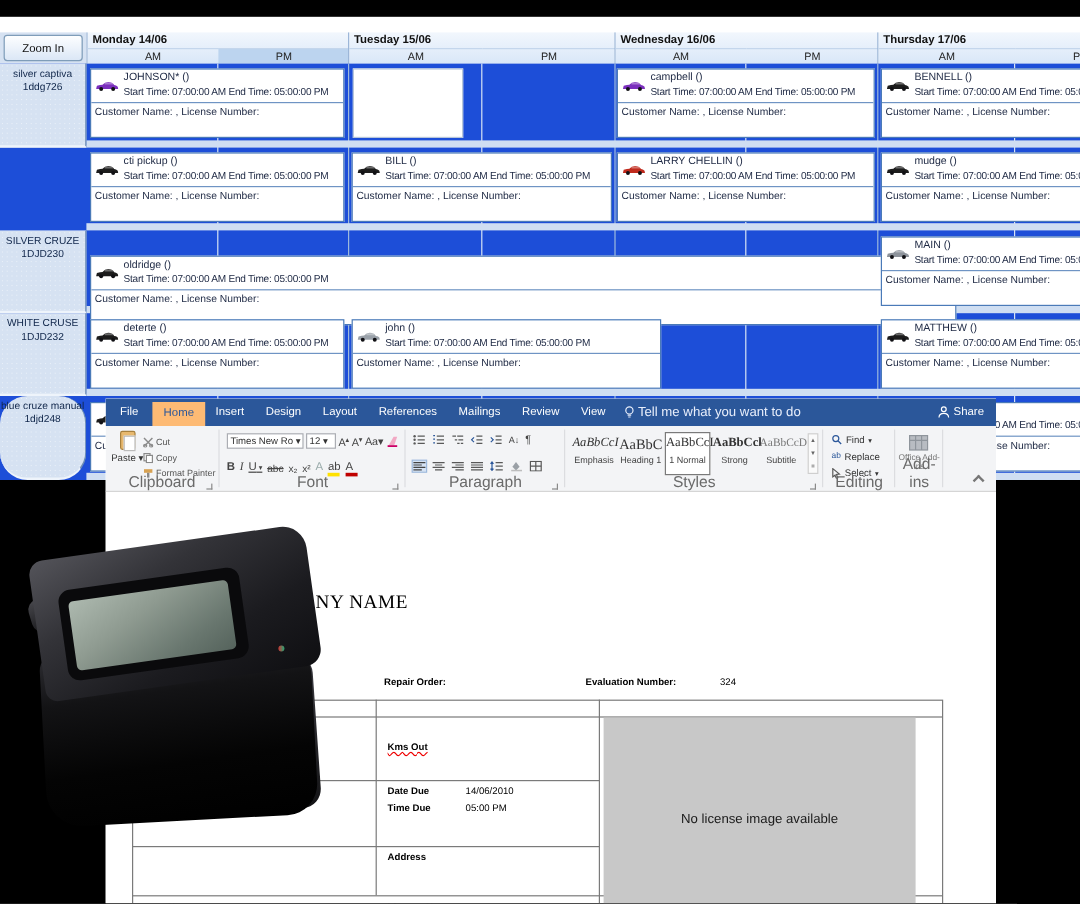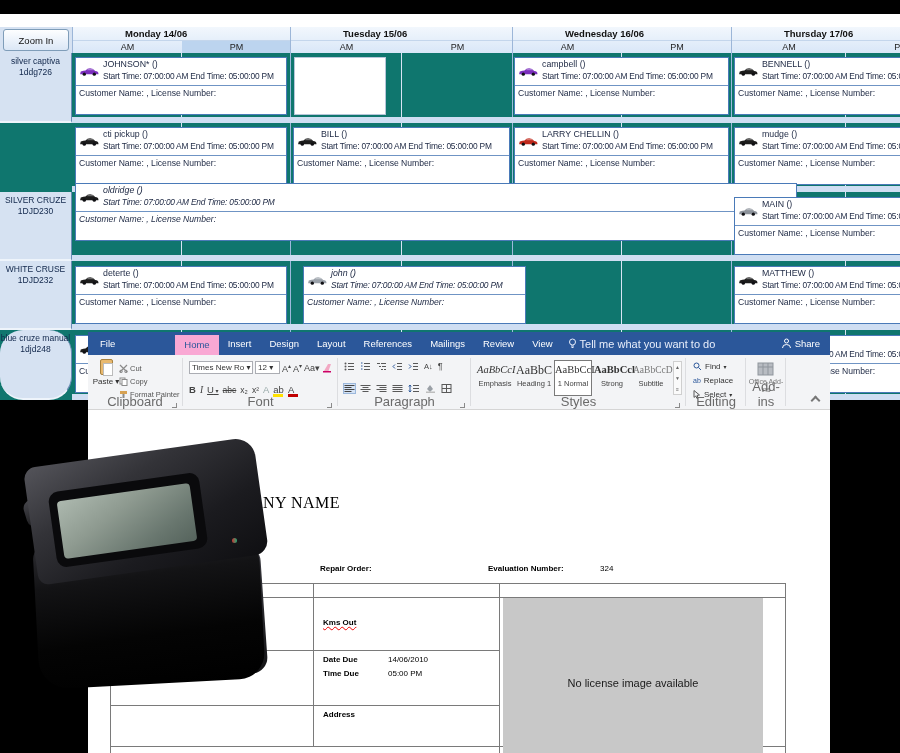--- a/index.html
+++ b/index.html
@@ -9,49 +9,49 @@
 
   
   #scheduler{position:absolute;left:0;top:14px;width:900px;height:386px;background:#fff;overflow:hidden;}
   #schedTabs{position:absolute;left:0;top:0;width:900px;height:13px;background:#f2f2ee;border-bottom:1px solid #8a8a8a;}
   .stab{position:absolute;top:0;height:13px;font-size:9px;line-height:12px;padding:0 5px;
         background:#fff;border:1px solid #777;border-bottom:none;color:#000;}
   .stab.active{font-weight:bold;background:#fff;z-index:2;}
   .stab.inactive{background:#e9e9e4;top:1px;height:12px;}
   #schedHead{position:absolute;left:0;top:13px;width:900px;height:26px;}
   .dayCell{position:absolute;top:0;height:26px;background:linear-gradient(#f2f7fd,#d9e7f8);border-left:1px solid #9cb6d8;}
-  .dayName{position:absolute;left:4px;top:1px;font-size:9.5px;font-weight:bold;color:#111;white-space:nowrap;margin-left:48px;}
+  .dayName{position:absolute;left:4px;top:1px;font-size:9.5px;font-weight:bold;color:#111;white-space:nowrap;}
   .half{position:absolute;top:13px;height:13px;font-size:9px;color:#222;text-align:center;line-height:13px;
         border-top:1px solid #c4d6ec;}
   .half.hl{background:#bcd4ef;}
   #zoomBtn{position:absolute;left:3px;top:2px;width:66px;height:22px;background:linear-gradient(#fdfeff,#dbe7f6);
         border:1px solid #7f9db9;border-radius:3px;font-size:9.5px;text-align:center;line-height:20px;color:#111;}
   #sideHeadBg{position:absolute;left:0;top:13px;width:72px;height:26px;background:#d6e2f2;}
-  #schedBody{position:absolute;left:0;top:39px;width:900px;height:347px;background:#0f766e;}
+  #schedBody{position:absolute;left:0;top:39px;width:900px;height:347px;background:#1d4ed8;}
   .vline{position:absolute;top:0;height:347px;width:1px;background:#9db9dc;}
   .vline.lt{background:#d8e4f4;}
   .rowStrip{position:absolute;left:72px;width:828px;height:6px;background:#cfdef2;}
   .sideCell{position:absolute;left:0;width:72px;background:#d6e2f2;border-bottom:2px solid #eef4fb;border-right:1px solid #6b8cb5;
         background-image:radial-gradient(rgba(255,255,255,.55) 18%,rgba(0,0,0,0) 20%);background-size:4px 4px;
         font-size:8.5px;color:#10264a;text-align:center;padding-top:3px;line-height:1.25;}
   .emptySlot{position:absolute;height:58px;background:#fff;border:1px solid #b7c6da;}
   .appt{position:absolute;height:58px;background:#fff;border:1px solid #4a7ab8;overflow:hidden;}
   .apptHead{position:absolute;left:0;top:0;right:0;height:27px;}
   .carIco{position:absolute;left:3px;top:8px;}
   .apptName{position:absolute;left:27px;top:1px;font-size:8.8px;color:#1c2742;white-space:nowrap;}
   .apptTime{position:absolute;left:27px;top:13px;font-size:8.4px;letter-spacing:-0.2px;color:#1c2742;white-space:nowrap;}
   .apptCust{position:absolute;left:0;right:0;top:27px;bottom:0;border-top:1px solid #6f94c4;
         font-size:8.6px;color:#1c2742;padding:2px 0 0 3px;white-space:nowrap;}
 
   
   #word{position:absolute;left:88px;top:332px;width:742px;height:421px;background:#fff;overflow:hidden;}
   #wTitle{position:absolute;left:0;top:0;width:742px;height:23px;background:#2b579a;display:flex;align-items:center;}
   .wtab{font-size:9.5px;color:#fff;padding:0 9px;line-height:23px;white-space:nowrap;}
   .wtab.file{padding:0 12px;}
-  .wtab.active{background:#f9a8d4;color:#2b579a;height:20px;line-height:20px;margin-top:3px;margin-left:48px;}
+  .wtab.active{background:#fdba74;color:#2b579a;height:20px;line-height:20px;margin-top:3px;}
   #tellme{display:flex;align-items:center;font-size:11px;color:#e8eefb;margin-left:6px;white-space:nowrap;}
   #shareBtn{margin-left:auto;margin-right:10px;display:flex;align-items:center;color:#fff;font-size:9.5px;white-space:nowrap;}
   #wRibbon{position:absolute;left:0;top:23px;width:742px;height:55px;background:#f3f4f6;border-bottom:1px solid #d5d5d5;}
   .gdiv{position:absolute;top:3px;height:48px;width:1px;background:#dcdde0;}
   .glabel{position:absolute;bottom:1px;width:100%;text-align:center;font-size:13px;color:#6a6a6a;}
   .group{position:absolute;top:0;height:55px;}
   .launcher{position:absolute;bottom:2px;width:5px;height:5px;border-right:1px solid #8a8a8a;border-bottom:1px solid #8a8a8a;}
   .rbtn{display:inline-block;font-size:9px;color:#444;vertical-align:middle;}
   .mini{font-size:7.5px;color:#555;white-space:nowrap;}
   #pasteBtn{position:absolute;left:3px;top:4px;width:30px;height:46px;text-align:center;font-size:8px;color:#333;}
@@ -255,21 +255,21 @@
               <circle cx="9" cy="12.5" r="2.8" fill="#101014"></circle>
               <circle cx="26" cy="12.5" r="2.8" fill="#101014"></circle>
               <path fill="rgba(255,255,255,0.35)" d="M14 4 Q15.5 3.2 19 3.2 L24 3.2 Q25.5 4.6 26.2 6 L14 6 Z"></path>
             </svg>
           <div class="apptName">mudge ()</div>
           <div class="apptTime">Start Time: 07:00:00 AM End Time: 05:00:00 PM</div>
           </div>
         <div class="apptCust">Customer Name: , License Number:</div>
       </div>
 
-      <div class="appt" style="left:75px;top:130px;width:722px;font-style:italic;">
+      <div class="appt" style="left:75px;top:160px;width:722px;">
         <div class="apptHead">
             <svg class="carIco" width="20" height="11" viewBox="0 0 34 16">
               <path d="M2 12 L3 8 Q8 6.5 11 6.5 Q14 2.5 19 2.5 Q25 2.5 27.5 7 L30 7.5 Q33 8.5 33 11 L33 12.5 L2 12.5 Z" fill="#1c1c1c"></path>
               <circle cx="9" cy="12.5" r="2.8" fill="#101014"></circle>
               <circle cx="26" cy="12.5" r="2.8" fill="#101014"></circle>
               <path fill="rgba(255,255,255,0.35)" d="M14 4 Q15.5 3.2 19 3.2 L24 3.2 Q25.5 4.6 26.2 6 L14 6 Z"></path>
             </svg>
           <div class="apptName">oldridge ()</div>
           <div class="apptTime">Start Time: 07:00:00 AM End Time: 05:00:00 PM</div>
           </div>
@@ -295,21 +295,21 @@
               <path d="M2 12 L3 8 Q8 6.5 11 6.5 Q14 2.5 19 2.5 Q25 2.5 27.5 7 L30 7.5 Q33 8.5 33 11 L33 12.5 L2 12.5 Z" fill="#1c1c1c"></path>
               <circle cx="9" cy="12.5" r="2.8" fill="#101014"></circle>
               <circle cx="26" cy="12.5" r="2.8" fill="#101014"></circle>
               <path fill="rgba(255,255,255,0.35)" d="M14 4 Q15.5 3.2 19 3.2 L24 3.2 Q25.5 4.6 26.2 6 L14 6 Z"></path>
             </svg>
           <div class="apptName">deterte ()</div>
           <div class="apptTime">Start Time: 07:00:00 AM End Time: 05:00:00 PM</div>
           </div>
         <div class="apptCust">Customer Name: , License Number:</div>
       </div>
-      <div class="appt" style="left:303px;top:213px;width:223px;font-style:italic;">
+      <div class="appt" style="left:293px;top:213px;width:258px;">
         <div class="apptHead">
             <svg class="carIco" width="20" height="11" viewBox="0 0 34 16">
               <path d="M2 12 L3 8 Q8 6.5 11 6.5 Q14 2.5 19 2.5 Q25 2.5 27.5 7 L30 7.5 Q33 8.5 33 11 L33 12.5 L2 12.5 Z" fill="#9aa1a9"></path>
               <circle cx="9" cy="12.5" r="2.8" fill="#101014"></circle>
               <circle cx="26" cy="12.5" r="2.8" fill="#101014"></circle>
               <path fill="rgba(255,255,255,0.35)" d="M14 4 Q15.5 3.2 19 3.2 L24 3.2 Q25.5 4.6 26.2 6 L14 6 Z"></path>
             </svg>
           <div class="apptName">john ()</div>
           <div class="apptTime">Start Time: 07:00:00 AM End Time: 05:00:00 PM</div>
           </div>

